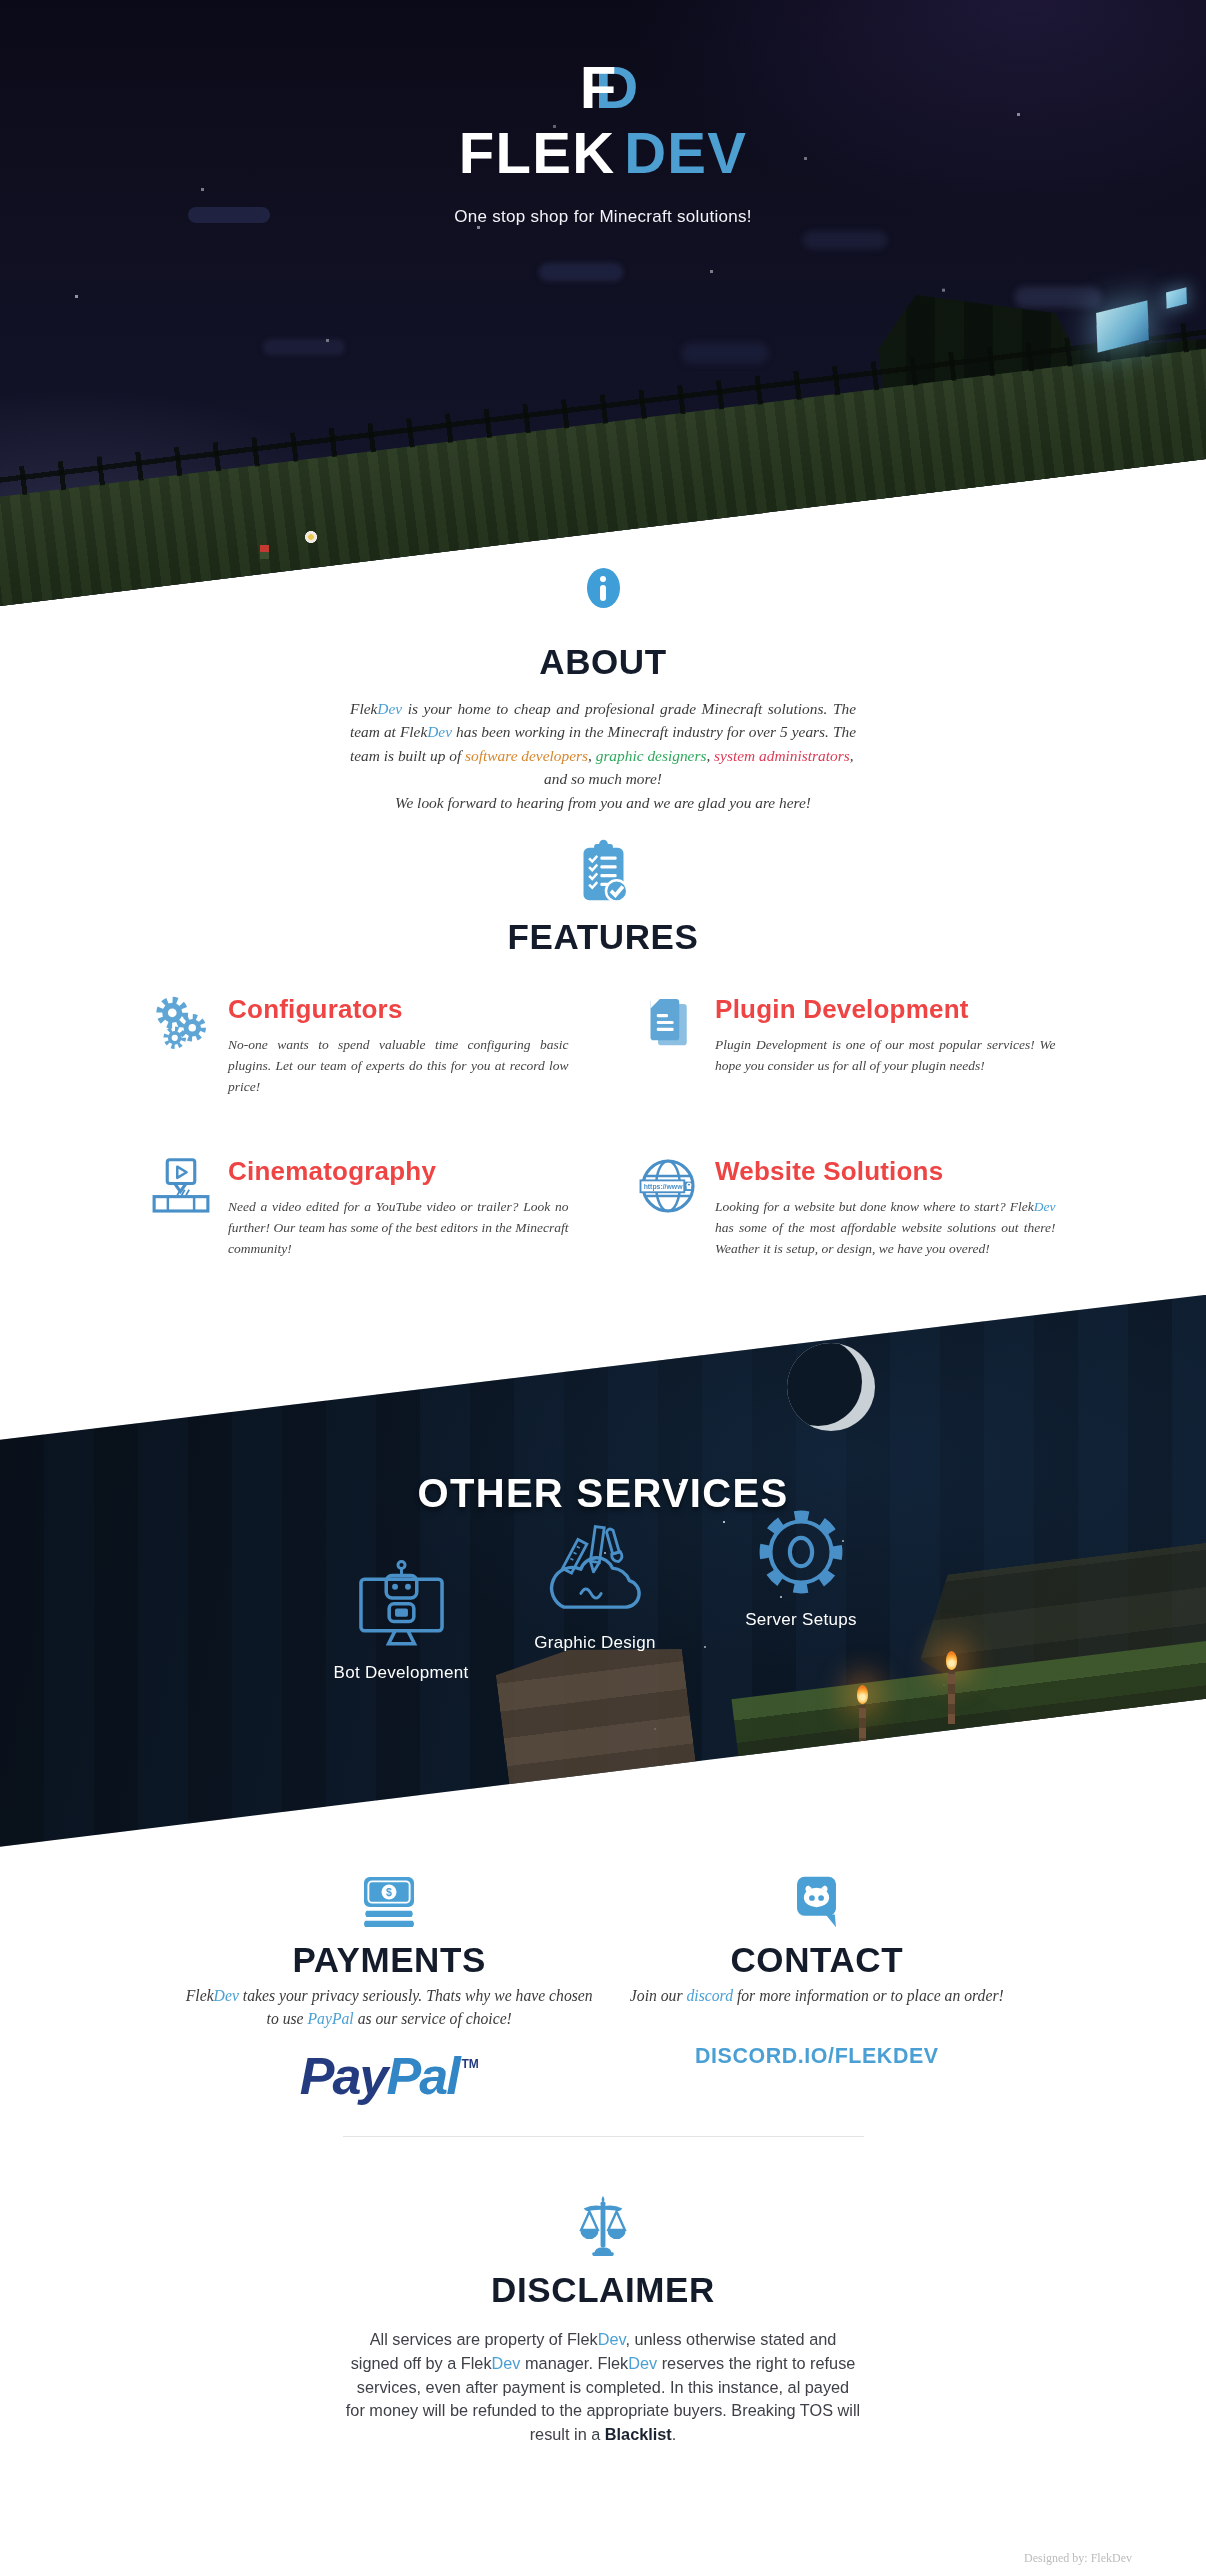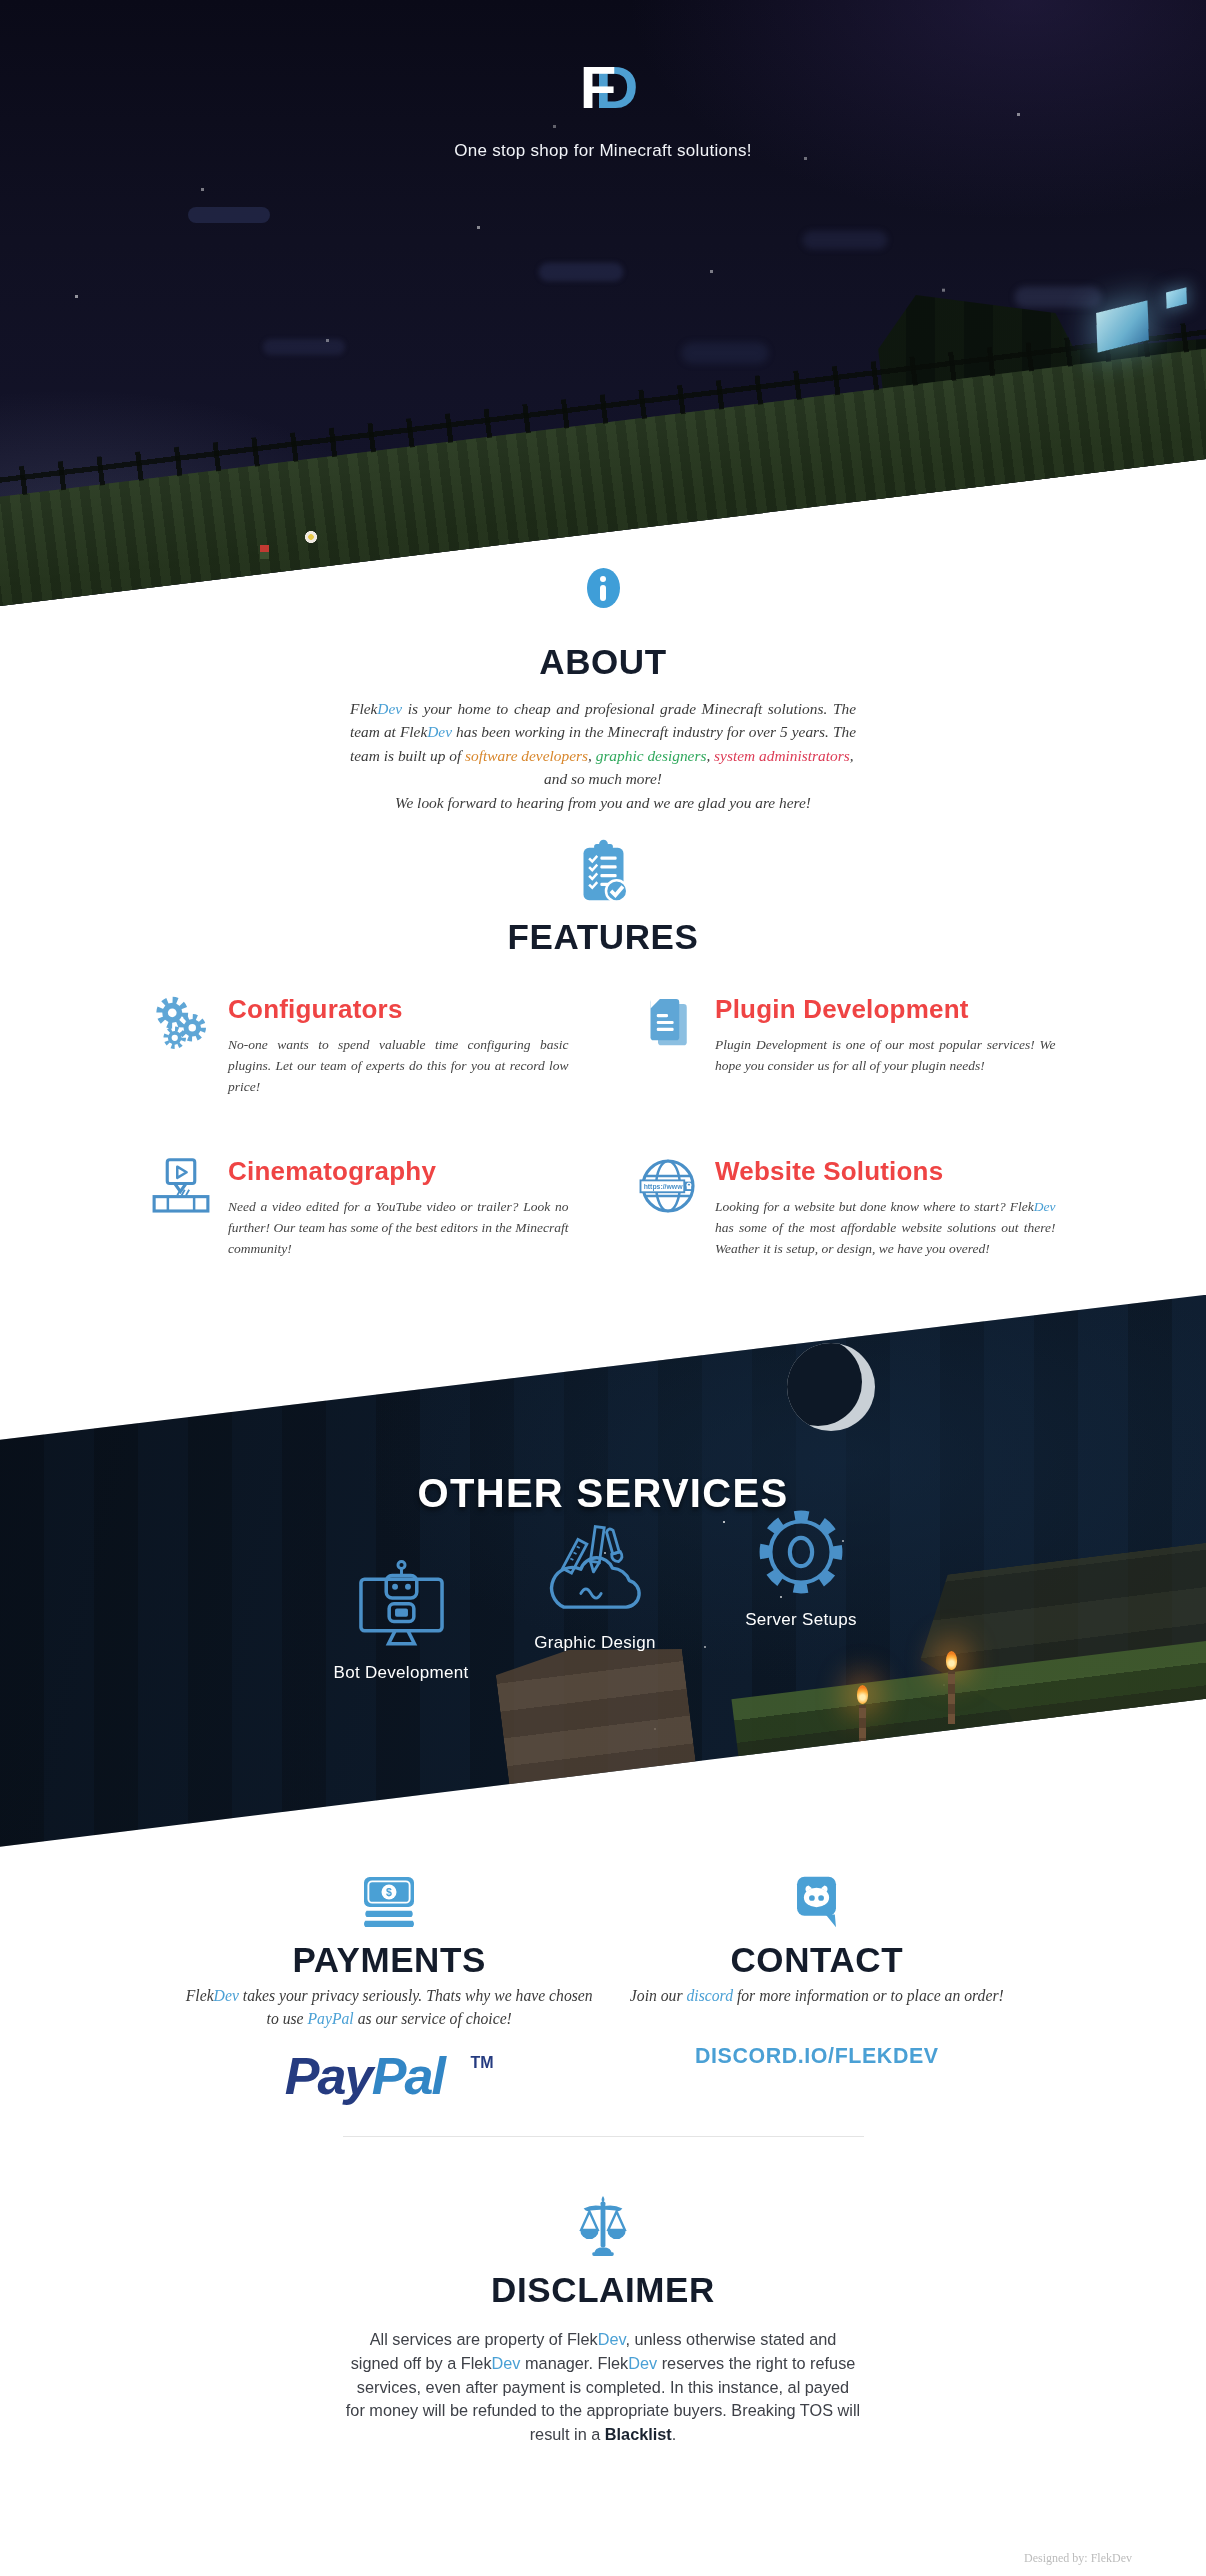--- a/index.html
+++ b/index.html
@@ -144,21 +144,21 @@
 
   
   .paycontact { padding-top:25px; display:flex; justify-content:center; gap:12.6px; }
   .pc-col { width:415px; text-align:center; }
   .pc-col h2 { margin-top:10px; }
   .pc-text { margin:6.3px auto 0; font-size:15.7px; line-height:1.45; color:#3b3b3b; width:415px; }
   .paypal-logo { margin-top:20px; font-size:52px; font-weight:800; font-style:italic; letter-spacing:-1.9px;
     line-height:1; }
   .paypal-logo .pp1 { color:#253b80; }
   .paypal-logo .pp2 { color:#3286c5; }
-  .paypal-logo .tm { font-size:16px; font-style:normal; vertical-align:26px; letter-spacing:0; color:#253b80; margin-left:2.5px;padding-left:24px; }
+  .paypal-logo .tm { font-size:12px; font-style:normal; vertical-align:26px; letter-spacing:0; color:#253b80; margin-left:2.5px; }
   .discord-link { display:inline-block; margin-top:36px; font-size:21.4px; font-weight:800; letter-spacing:0.6px;
     color:#4aa0d5; font-stretch:condensed; text-decoration:none; }
 
   
   .divider { width:521px; margin:34px auto 0; border:none; border-top:1.3px solid #e4e4e4; }
   .disclaimer { margin-top:58px; }
   .disclaimer h2 { margin-top:15px; }
   .disclaimer-text { width:515px; margin:19px auto 0; font-size:16.3px; line-height:1.46; color:#3e4148; text-align:center; }
   .bold-dark { font-weight:700; color:#1a2330; }
 
@@ -177,20 +177,23 @@
   <div class="hero-fence"></div>
   <div class="glow-block"></div>
   <div class="glow-block2"></div>
   <div class="flower-white"></div>
   <div class="flower-red"></div>
 
   <div class="hero-content">
     <div class="logo">
       <span class="lf">F</span><span class="ld">D</span>
     </div>
+    <h1 class="hero-title">
+      <span class="tw">FLEK</span><span class="tb">DEV</span>
+    </h1>
     <p class="tagline">One stop shop for Minecraft solutions!</p>
   </div>
 </header>
 
 <section class="about">
   <div class="info-badge">
     <div class="dot"></div>
     <div class="bar"></div>
   </div>
   <h2 class="sec-heading">ABOUT</h2>

